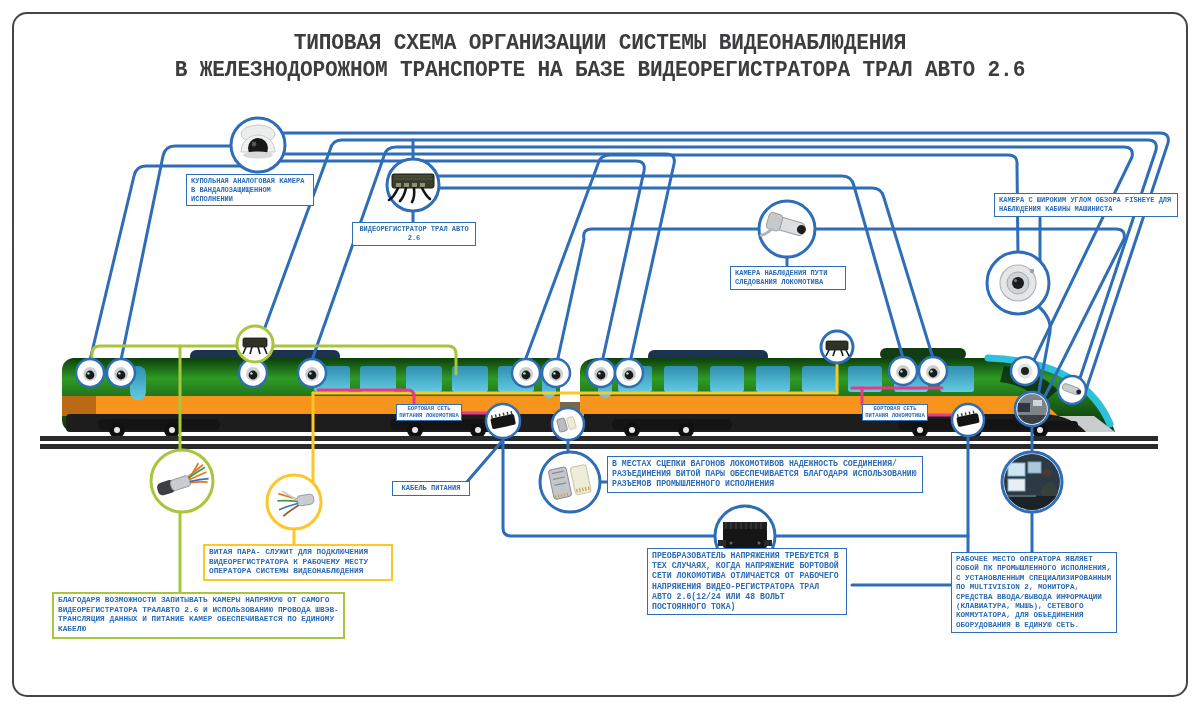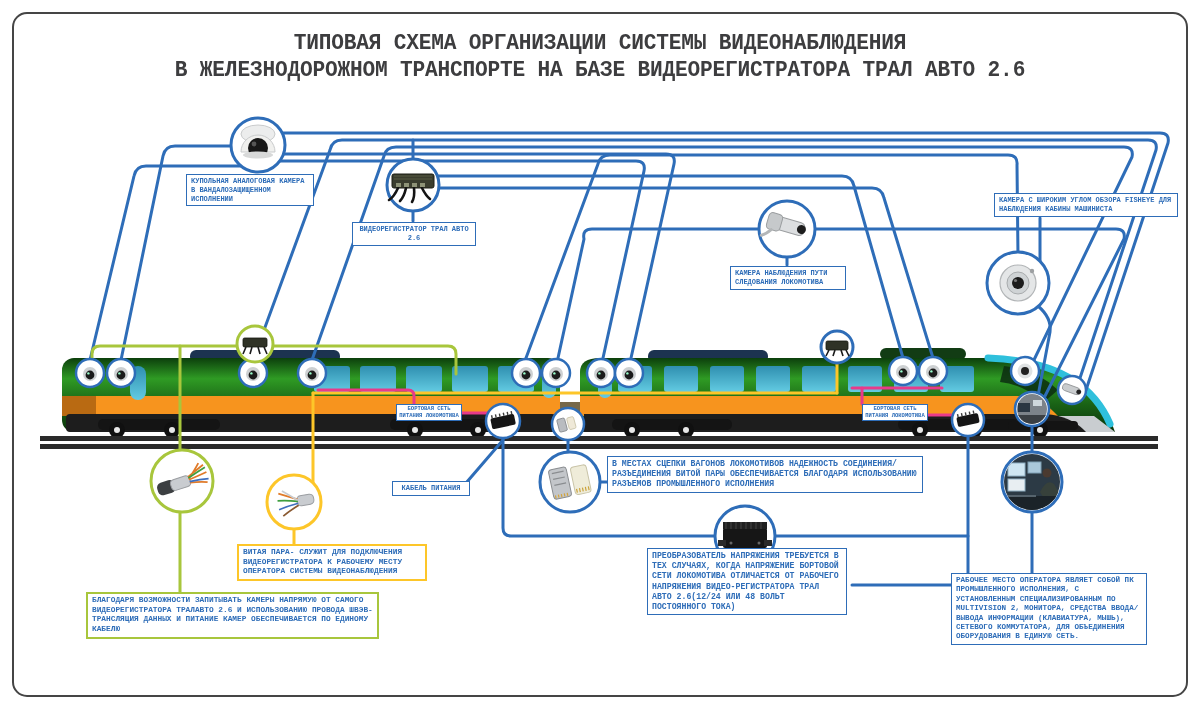--- a/index.html
+++ b/index.html
@@ -16,21 +16,21 @@
   .tag,.note{position:absolute;background:#fff;border:1.5px solid var(--c-blue);
          color:var(--c-blue);font-weight:bold;text-transform:uppercase;
          padding:2px 4px;line-height:1.25;box-sizing:border-box;}
   .tag{font-size:7px;}
   .note{font-size:8.2px;line-height:1.24;}
   .center{text-align:center;}
   .tiny{font-size:5.5px;padding:1px 2px;line-height:1.2;}
   .y-border{border:2px solid var(--c-yellow);}
   .g-border{border:2px solid var(--c-lime);}
   .ws-note{font-size:7.6px;}
-  .sh-note{font-size:7.8px;margin-left:34px;}
+  .sh-note{font-size:7.8px;}
 </style>
 </head>
 <body>
 
 <div id="stage">
 
   <svg id="wires" width="1200" height="709" viewBox="0 0 1200 709">
     <defs>
       <linearGradient id="gBody" x1="0" y1="0" x2="0" y2="1">
         <stop offset="0" stop-color="#0c3f0c"></stop>
@@ -418,15 +418,15 @@
   <div class="tag center" style="left:392px;top:481px;width:78px;">КАБЕЛЬ ПИТАНИЯ</div>
 
   <div class="note" style="left:607px;top:456px;width:316px;">В МЕСТАХ СЦЕПКИ ВАГОНОВ ЛОКОМОТИВОВ НАДЕЖНОСТЬ СОЕДИНЕНИЯ/РАЗЪЕДИНЕНИЯ ВИТОЙ ПАРЫ ОБЕСПЕЧИВАЕТСЯ БЛАГОДАРЯ ИСПОЛЬЗОВАНИЮ РАЗЪЕМОВ ПРОМЫШЛЕННОГО ИСПОЛНЕНИЯ</div>
 
   <div class="note sh-note y-border" style="left:203px;top:544px;width:190px;">ВИТАЯ ПАРА- СЛУЖИТ ДЛЯ ПОДКЛЮЧЕНИЯ ВИДЕОРЕГИСТРАТОРА К РАБОЧЕМУ МЕСТУ ОПЕРАТОРА СИСТЕМЫ ВИДЕОНАБЛЮДЕНИЯ</div>
 
   <div class="note sh-note g-border" style="left:52px;top:592px;width:293px;">БЛАГОДАРЯ ВОЗМОЖНОСТИ ЗАПИТЫВАТЬ КАМЕРЫ НАПРЯМУЮ ОТ САМОГО ВИДЕОРЕГИСТРАТОРА ТРАЛАВТО 2.6 И ИСПОЛЬЗОВАНИЮ ПРОВОДА ШВЭВ- ТРАНСЛЯЦИЯ ДАННЫХ И ПИТАНИЕ КАМЕР ОБЕСПЕЧИВАЕТСЯ ПО ЕДИНОМУ КАБЕЛЮ</div>
 
   <div class="note" style="left:647px;top:548px;width:200px;">ПРЕОБРАЗОВАТЕЛЬ НАПРЯЖЕНИЯ ТРЕБУЕТСЯ В ТЕХ СЛУЧАЯХ, КОГДА НАПРЯЖЕНИЕ БОРТОВОЙ СЕТИ ЛОКОМОТИВА ОТЛИЧАЕТСЯ ОТ РАБОЧЕГО НАПРЯЖЕНИЯ ВИДЕО-РЕГИСТРАТОРА ТРАЛ АВТО 2.6(12/24 ИЛИ 48 ВОЛЬТ ПОСТОЯННОГО ТОКА)</div>
 
-  <div class="note ws-note" style="left:951px;top:573px;width:196px;">РАБОЧЕЕ МЕСТО ОПЕРАТОРА ЯВЛЯЕТ СОБОЙ ПК ПРОМЫШЛЕННОГО ИСПОЛНЕНИЯ, С УСТАНОВЛЕННЫМ СПЕЦИАЛИЗИРОВАННЫМ ПО MULTIVISION 2, МОНИТОРА, СРЕДСТВА ВВОДА/ВЫВОДА ИНФОРМАЦИИ (КЛАВИАТУРА, МЫШЬ), СЕТЕВОГО КОММУТАТОРА, ДЛЯ ОБЪЕДИНЕНИЯ ОБОРУДОВАНИЯ В ЕДИНУЮ СЕТЬ.</div>
+  <div class="note ws-note" style="left:951px;top:552px;width:166px;">РАБОЧЕЕ МЕСТО ОПЕРАТОРА ЯВЛЯЕТ СОБОЙ ПК ПРОМЫШЛЕННОГО ИСПОЛНЕНИЯ, С УСТАНОВЛЕННЫМ СПЕЦИАЛИЗИРОВАННЫМ ПО MULTIVISION 2, МОНИТОРА, СРЕДСТВА ВВОДА/ВЫВОДА ИНФОРМАЦИИ (КЛАВИАТУРА, МЫШЬ), СЕТЕВОГО КОММУТАТОРА, ДЛЯ ОБЪЕДИНЕНИЯ ОБОРУДОВАНИЯ В ЕДИНУЮ СЕТЬ.</div>
 
 </div>
 
 </body></html>

